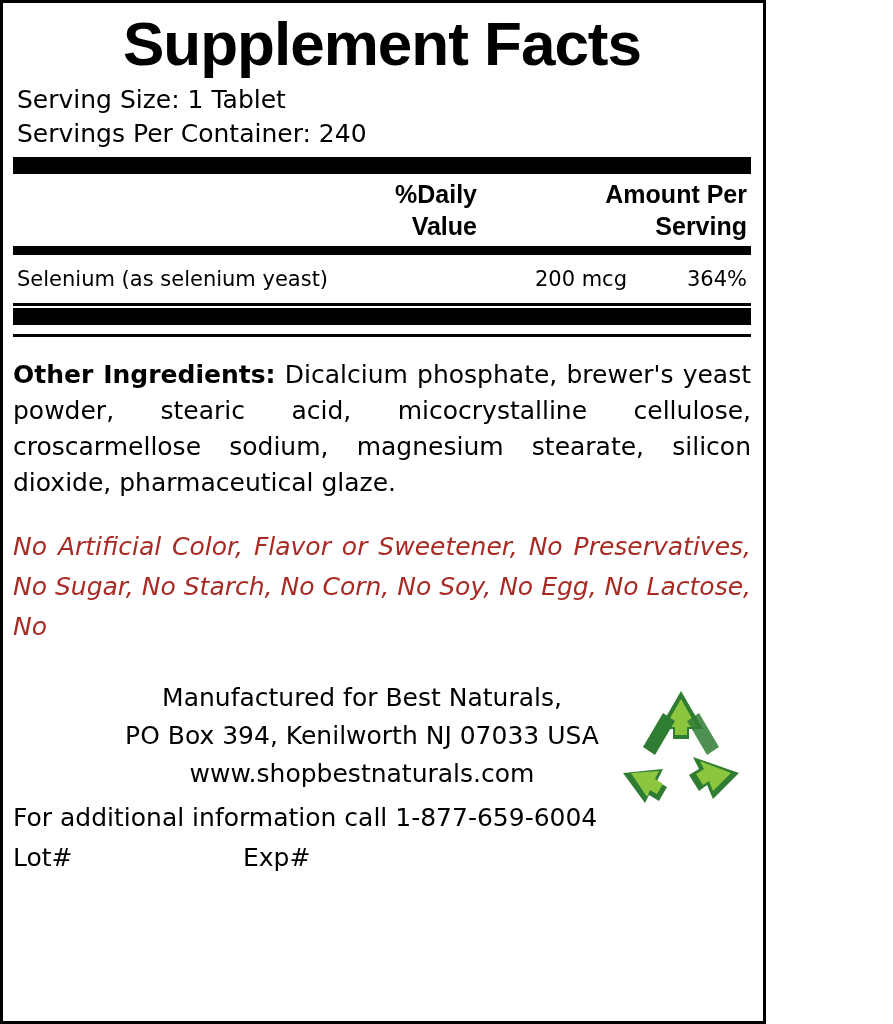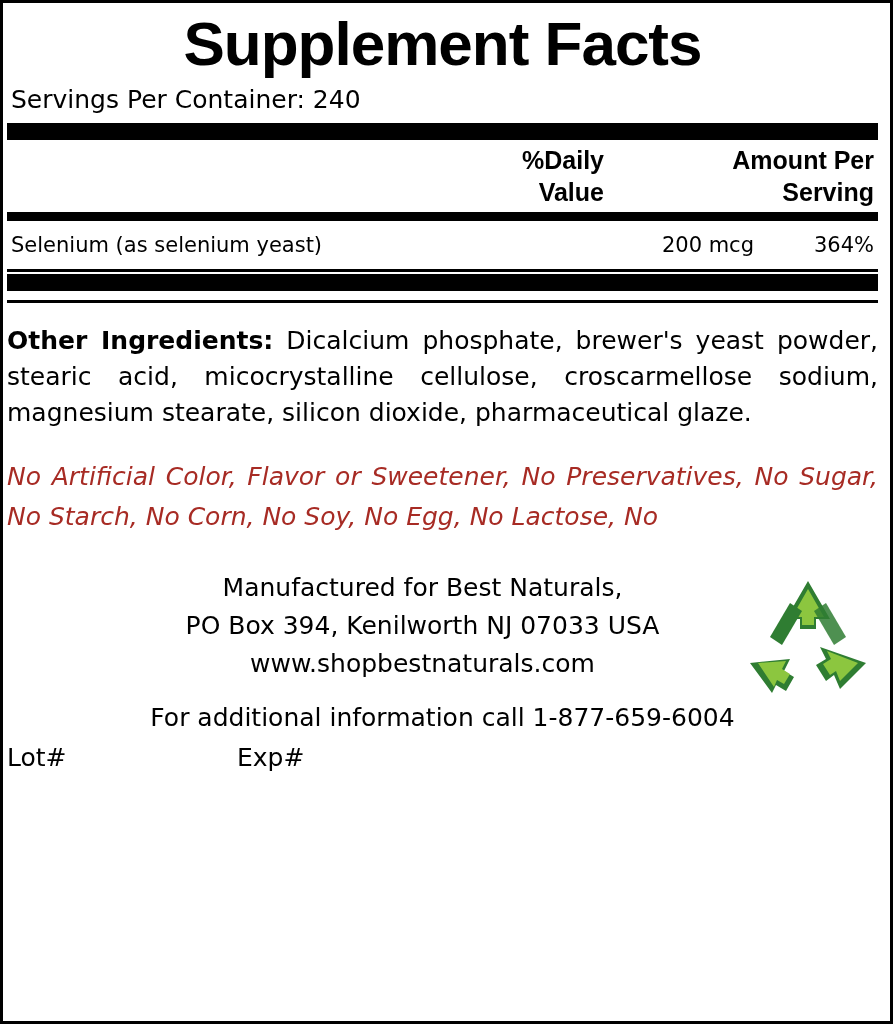--- a/index.html
+++ b/index.html
@@ -9,24 +9,24 @@
   }
   body {
     width: 893px;
     height: 1024px;
     font-family: "DejaVu Sans", sans-serif;
     color: #000000;
     overflow: hidden;
   }
   .label {
     box-sizing: border-box;
-    width: 893px;
+    width: 766px;
     height: 1024px;
     border: 3px solid #000;
-    padding: 4px 12px 0 4px;
+    padding: 4px 12px 0 10px;
     position: relative;
   }
 
   
   .sf-title {
     font-family: "Liberation Sans", sans-serif;
     font-weight: bold;
     font-size: 62px;
     line-height: 70px;
     letter-spacing: -1px;
@@ -127,24 +127,24 @@
     margin-top: 32px;
     position: relative;
   }
   .footer-center {
     text-align: center;
     font-size: 25px;
     line-height: 38px;
     padding-right: 40px;
   }
   .footer-wide {
-    text-align: center;
+    text-align: left;
     font-size: 25px;
     line-height: 38px;
-    margin-top: 16px;
+    margin-top: 6px;
   }
   .lot-row {
     display: flex;
     font-size: 25px;
     line-height: 34px;
     margin-top: 4px;
   }
   .lot-row .lot { width: 230px; }
   .lot-row .exp { }
 
@@ -157,20 +157,21 @@
   }
 </style>
 </head>
 <body>
 
 <div class="label">
 
   <div>
     <div class="sf-title">Supplement Facts</div>
 
+    <div class="serving-line">Serving Size: 1 Tablet</div>
     <div class="serving-line">Servings Per Container: 240</div>
 
     <div class="bar-thick"></div>
 
     <div class="hdr-row">
       <div class="hdr-cell hdr-dv">
         <div>%Daily</div>
         <div>Value</div>
       </div>
       <div class="hdr-cell hdr-amount">

